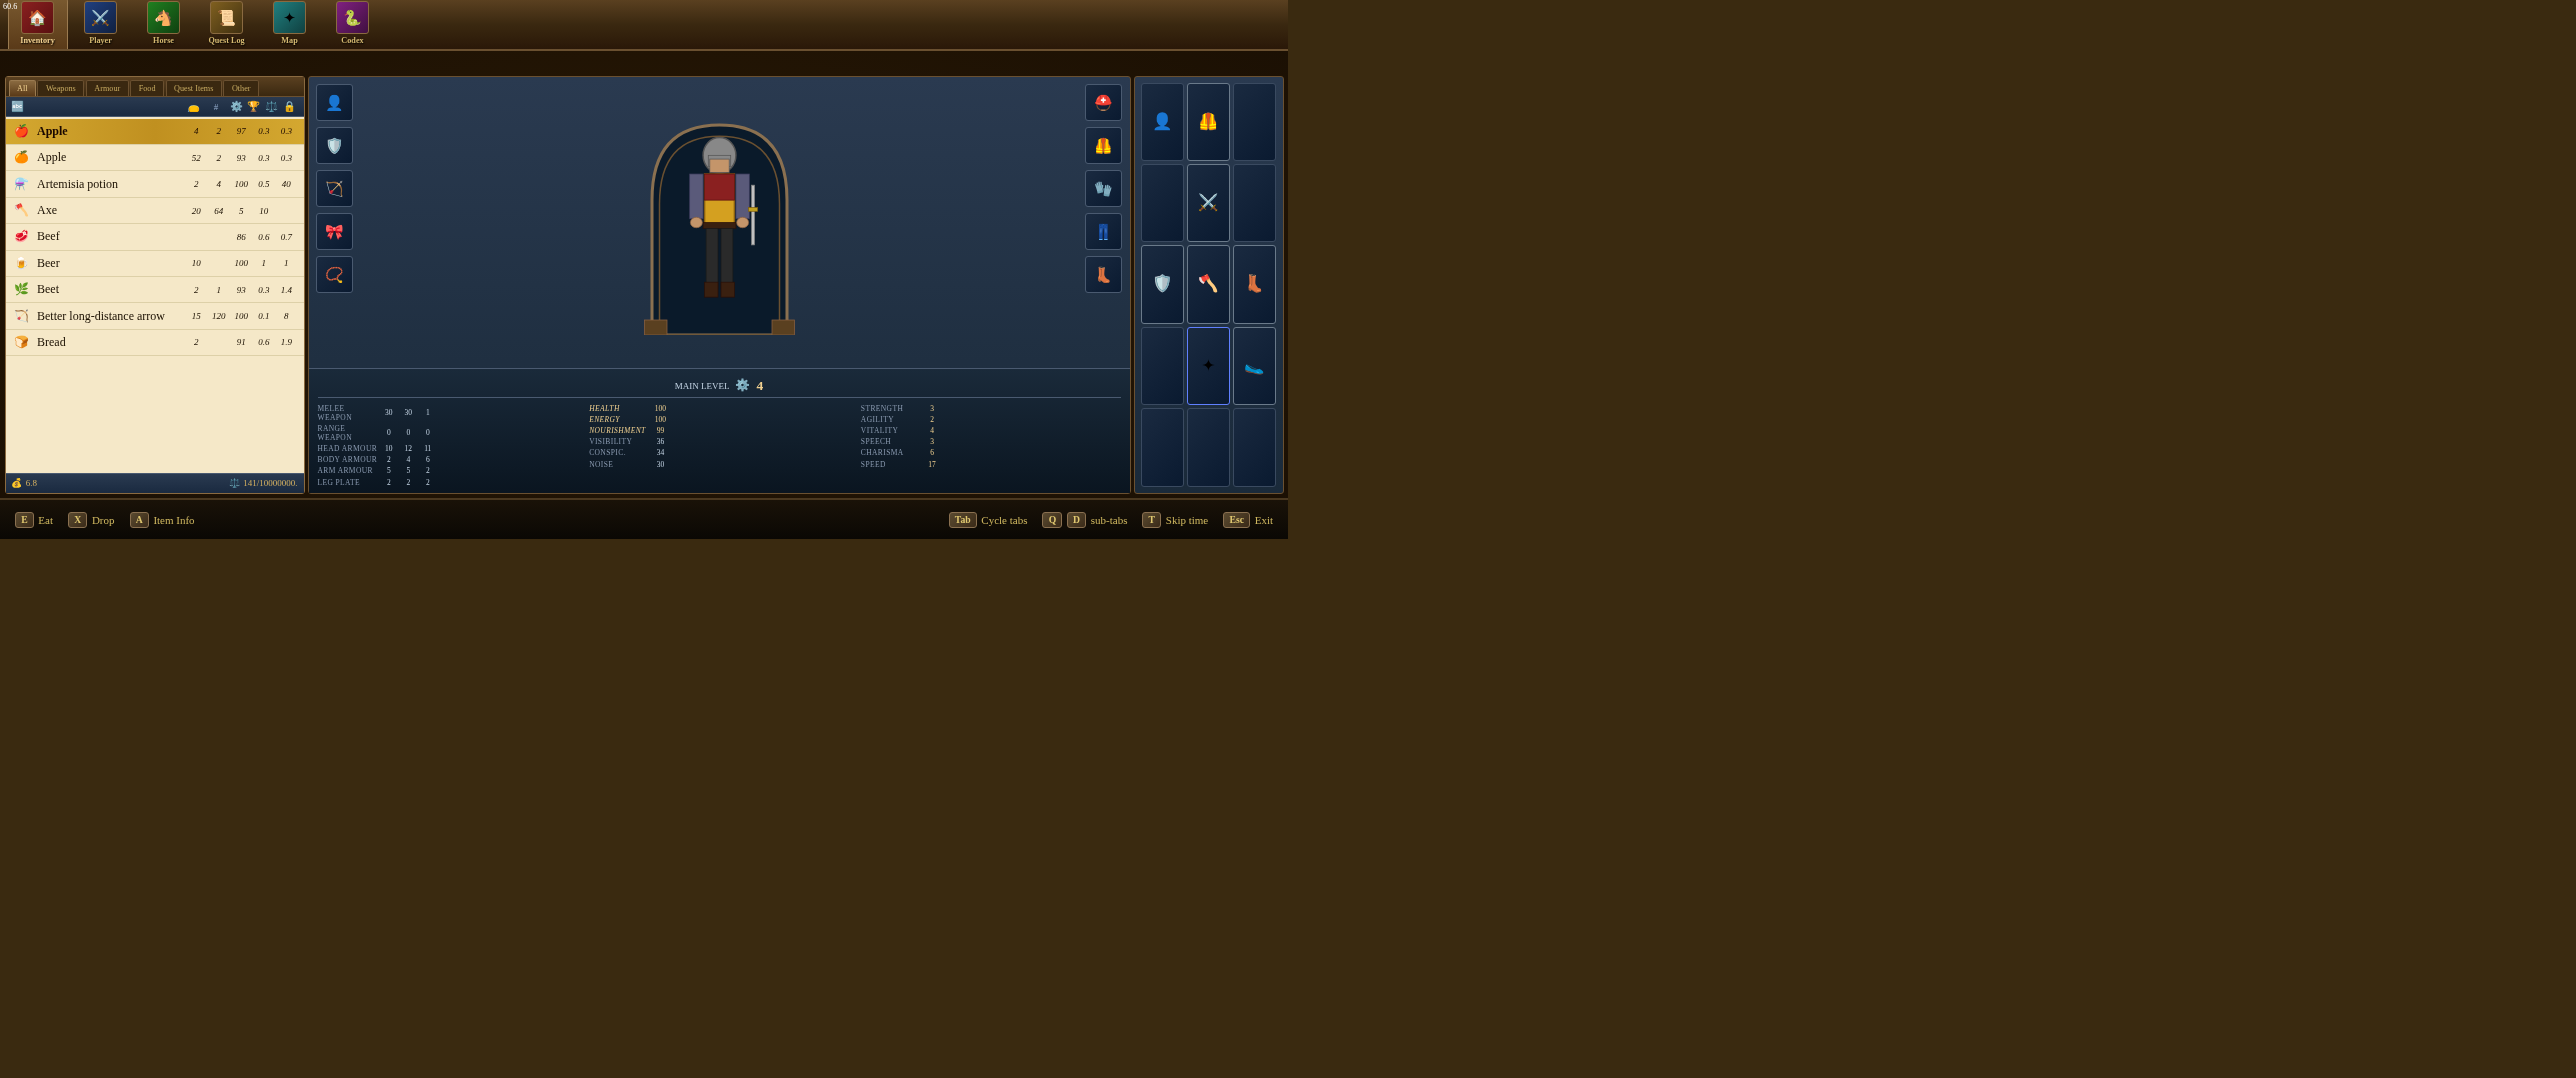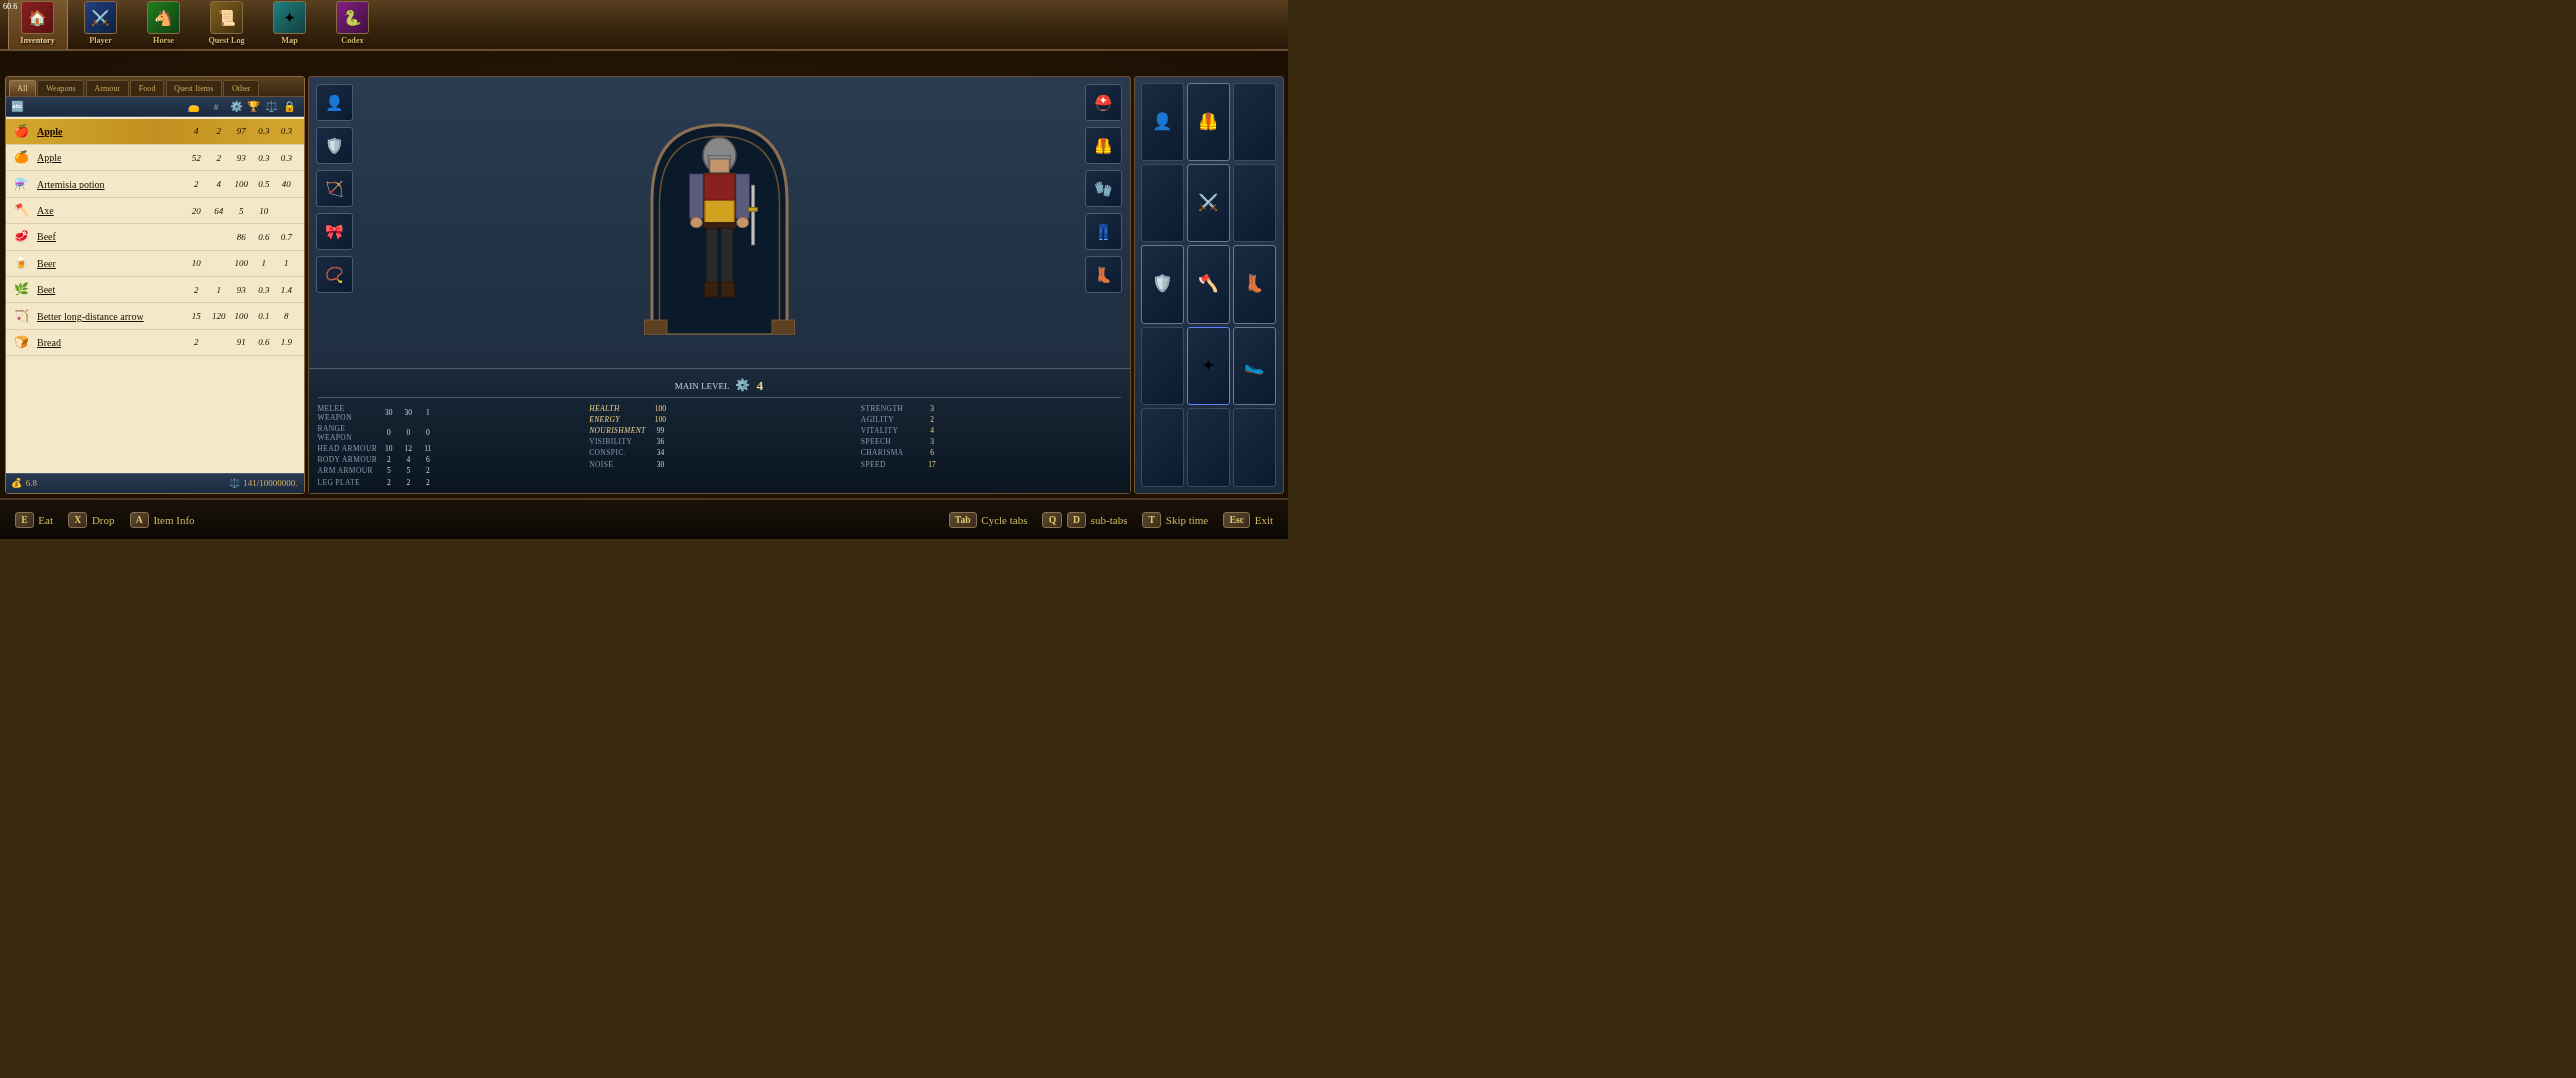--- a/index.html
+++ b/index.html
@@ -184,24 +184,23 @@
       margin-right: 4.5px;
       display: flex;
       align-items: center;
       justify-content: center;
       font-size: 12px;
       flex-shrink: 0;
     }
 
     .item-name {
       flex: 1;
-      font-size: 10px;
+      font-size: 12px;
       color: #1a0f00;
       font-family: 'Georgia', serif;
-      text-decoration: underline;
     }
 
     .item-row.selected .item-name {
       color: #1a0800;
       font-weight: bold;
     }
 
     .item-val {
       width: 22.5px;
       text-align: center;

